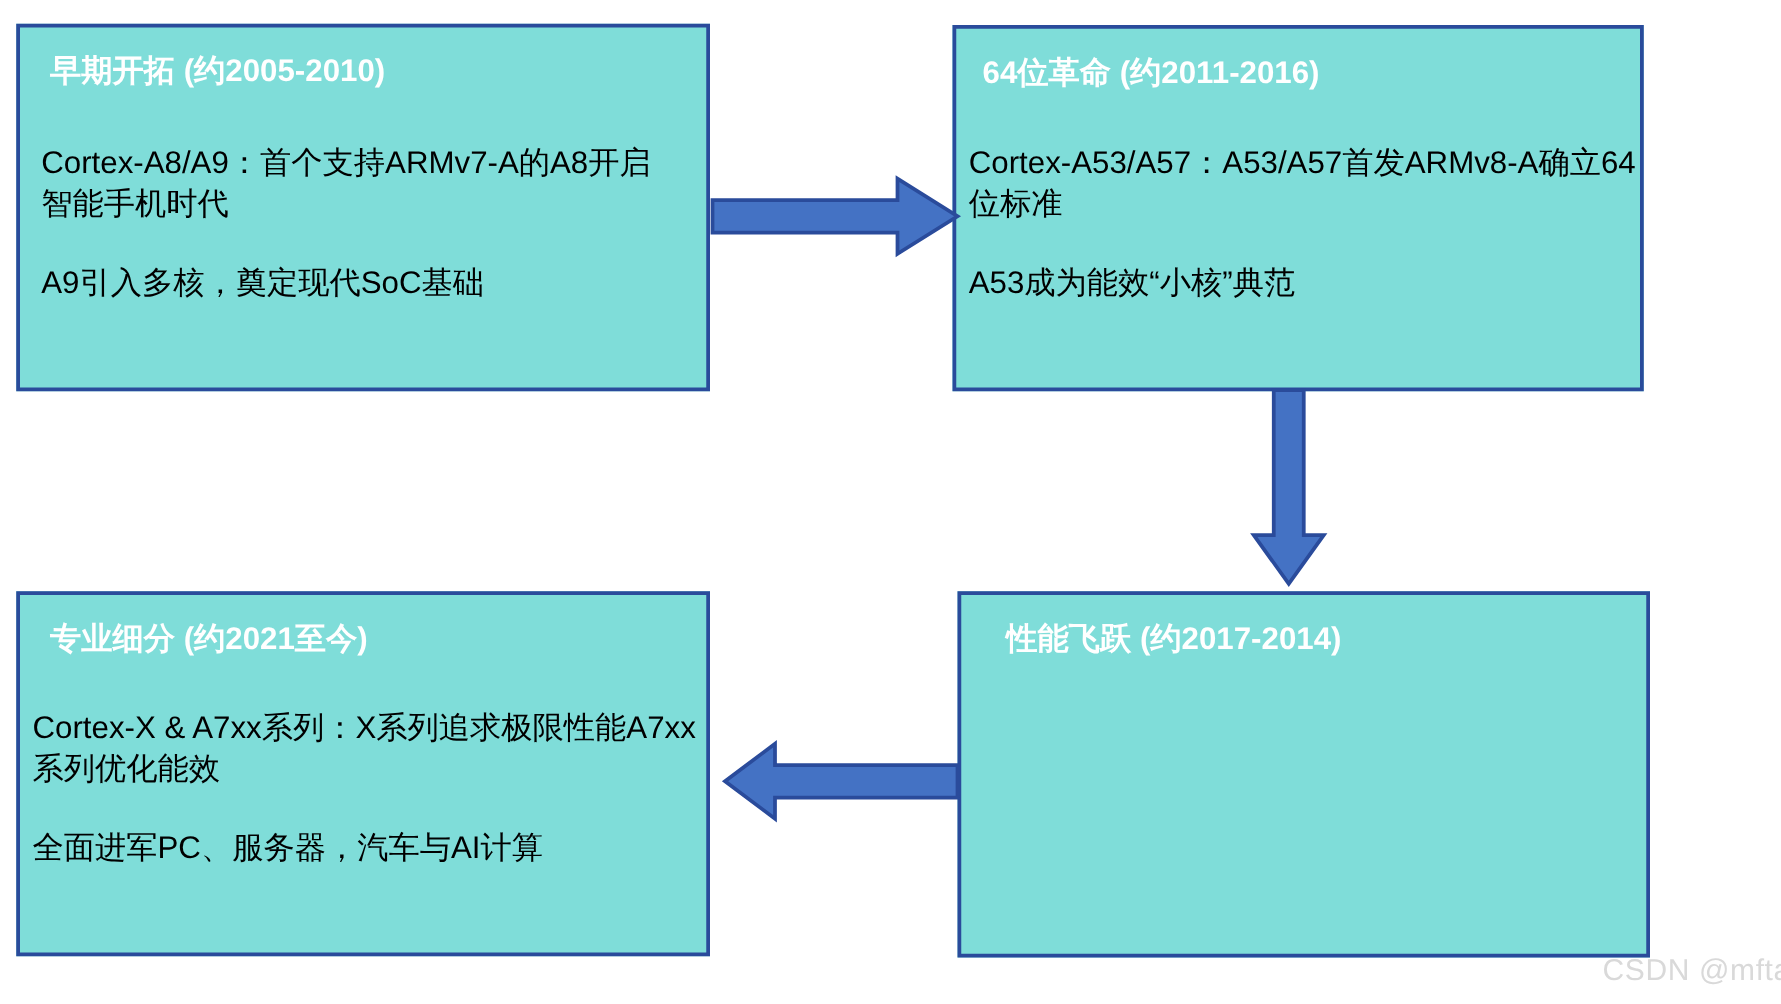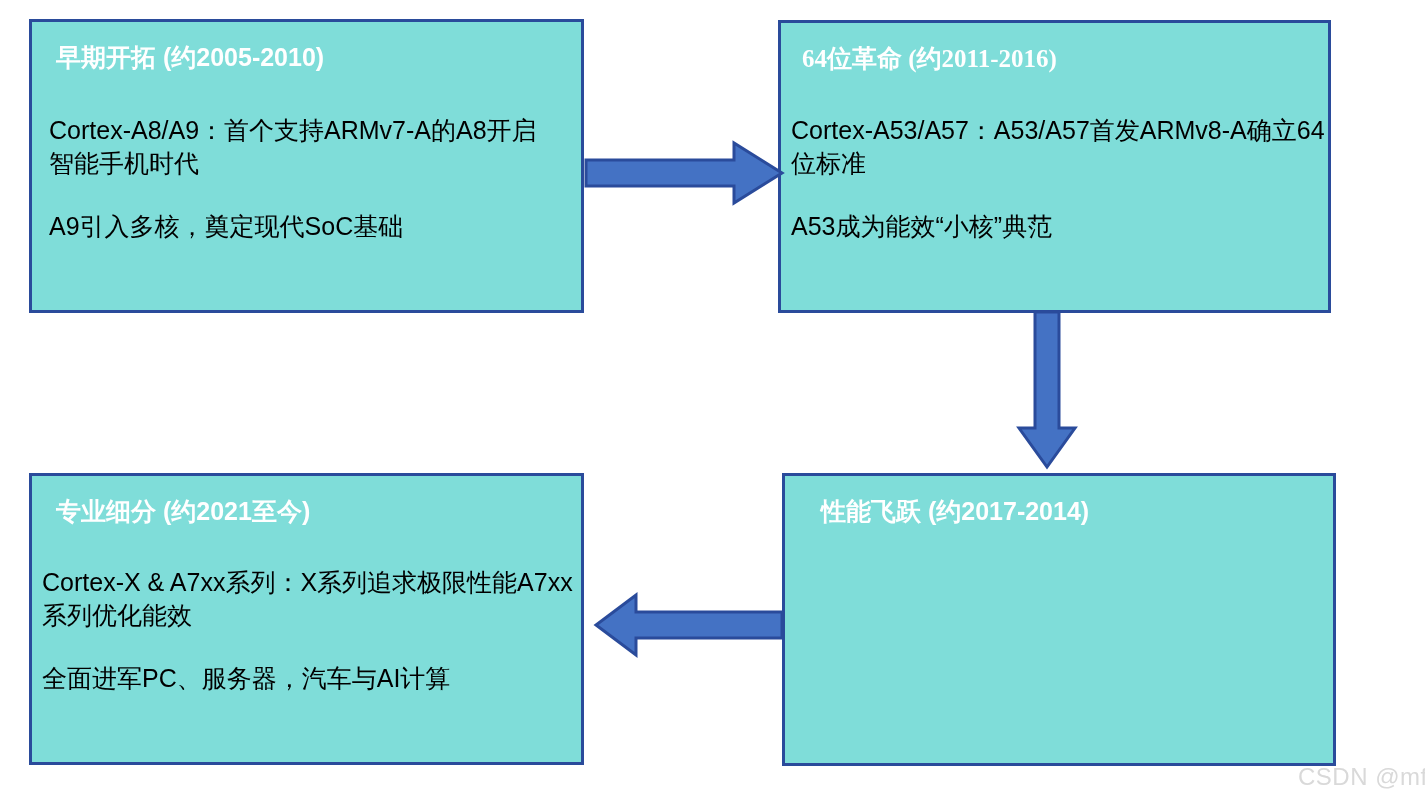--- a/index.html
+++ b/index.html
@@ -3,21 +3,21 @@
 <meta charset="utf-8">
 <style>
   html,body{margin:0;padding:0;}
   body{
     width:1425px;height:803px;
     background:#ffffff;
     font-family:"Liberation Sans","DejaVu Sans",sans-serif;
     overflow:hidden;
     position:relative;
   }
-  #stage{position:absolute;left:16px;top:0;width:1205px;height:803px;}
+  #stage{position:absolute;left:0;top:0;width:1205px;height:803px;}
 
   .card{
     position:absolute;
     background:#7FDDD9;
     border:3px solid #2A4B9B;
     box-sizing:border-box;
   }
   .card-title{
     position:absolute;
     color:#ffffff;
@@ -35,21 +35,21 @@
   .card-body p{margin:0 0 30px 0;}
   .card-body p:last-child{margin-bottom:0;}
 
   
   #card-early     {left:13px;  top:19px;  width:555px; height:294px;}
   #card-sixtyfour {left:762px; top:20px;  width:553px; height:293px;}
   #card-special   {left:13px;  top:473px; width:555px; height:292px;}
   #card-perf      {left:766px; top:473px; width:554px; height:293px;}
 
   #title-early     {left:40px;  top:44px;}
-  #title-sixtyfour {left:786px; top:45px;font-family:Liberation Serif, serif;}
+  #title-sixtyfour {left:786px; top:45px;}
   #title-special   {left:40px;  top:498px;}
   #title-perf      {left:805px; top:498px;}
 
   #body-early     {left:33px;  top:114px; width:500px;}
   #body-sixtyfour {left:775px; top:114px; width:535px;}
   #body-special   {left:26px;  top:566px; width:535px;}
   #body-perf      {left:783px; top:565px; width:530px;}
 
   .arrow-svg{position:absolute;overflow:visible;}
   #arrow-right-top{left:568px;top:140px;}

